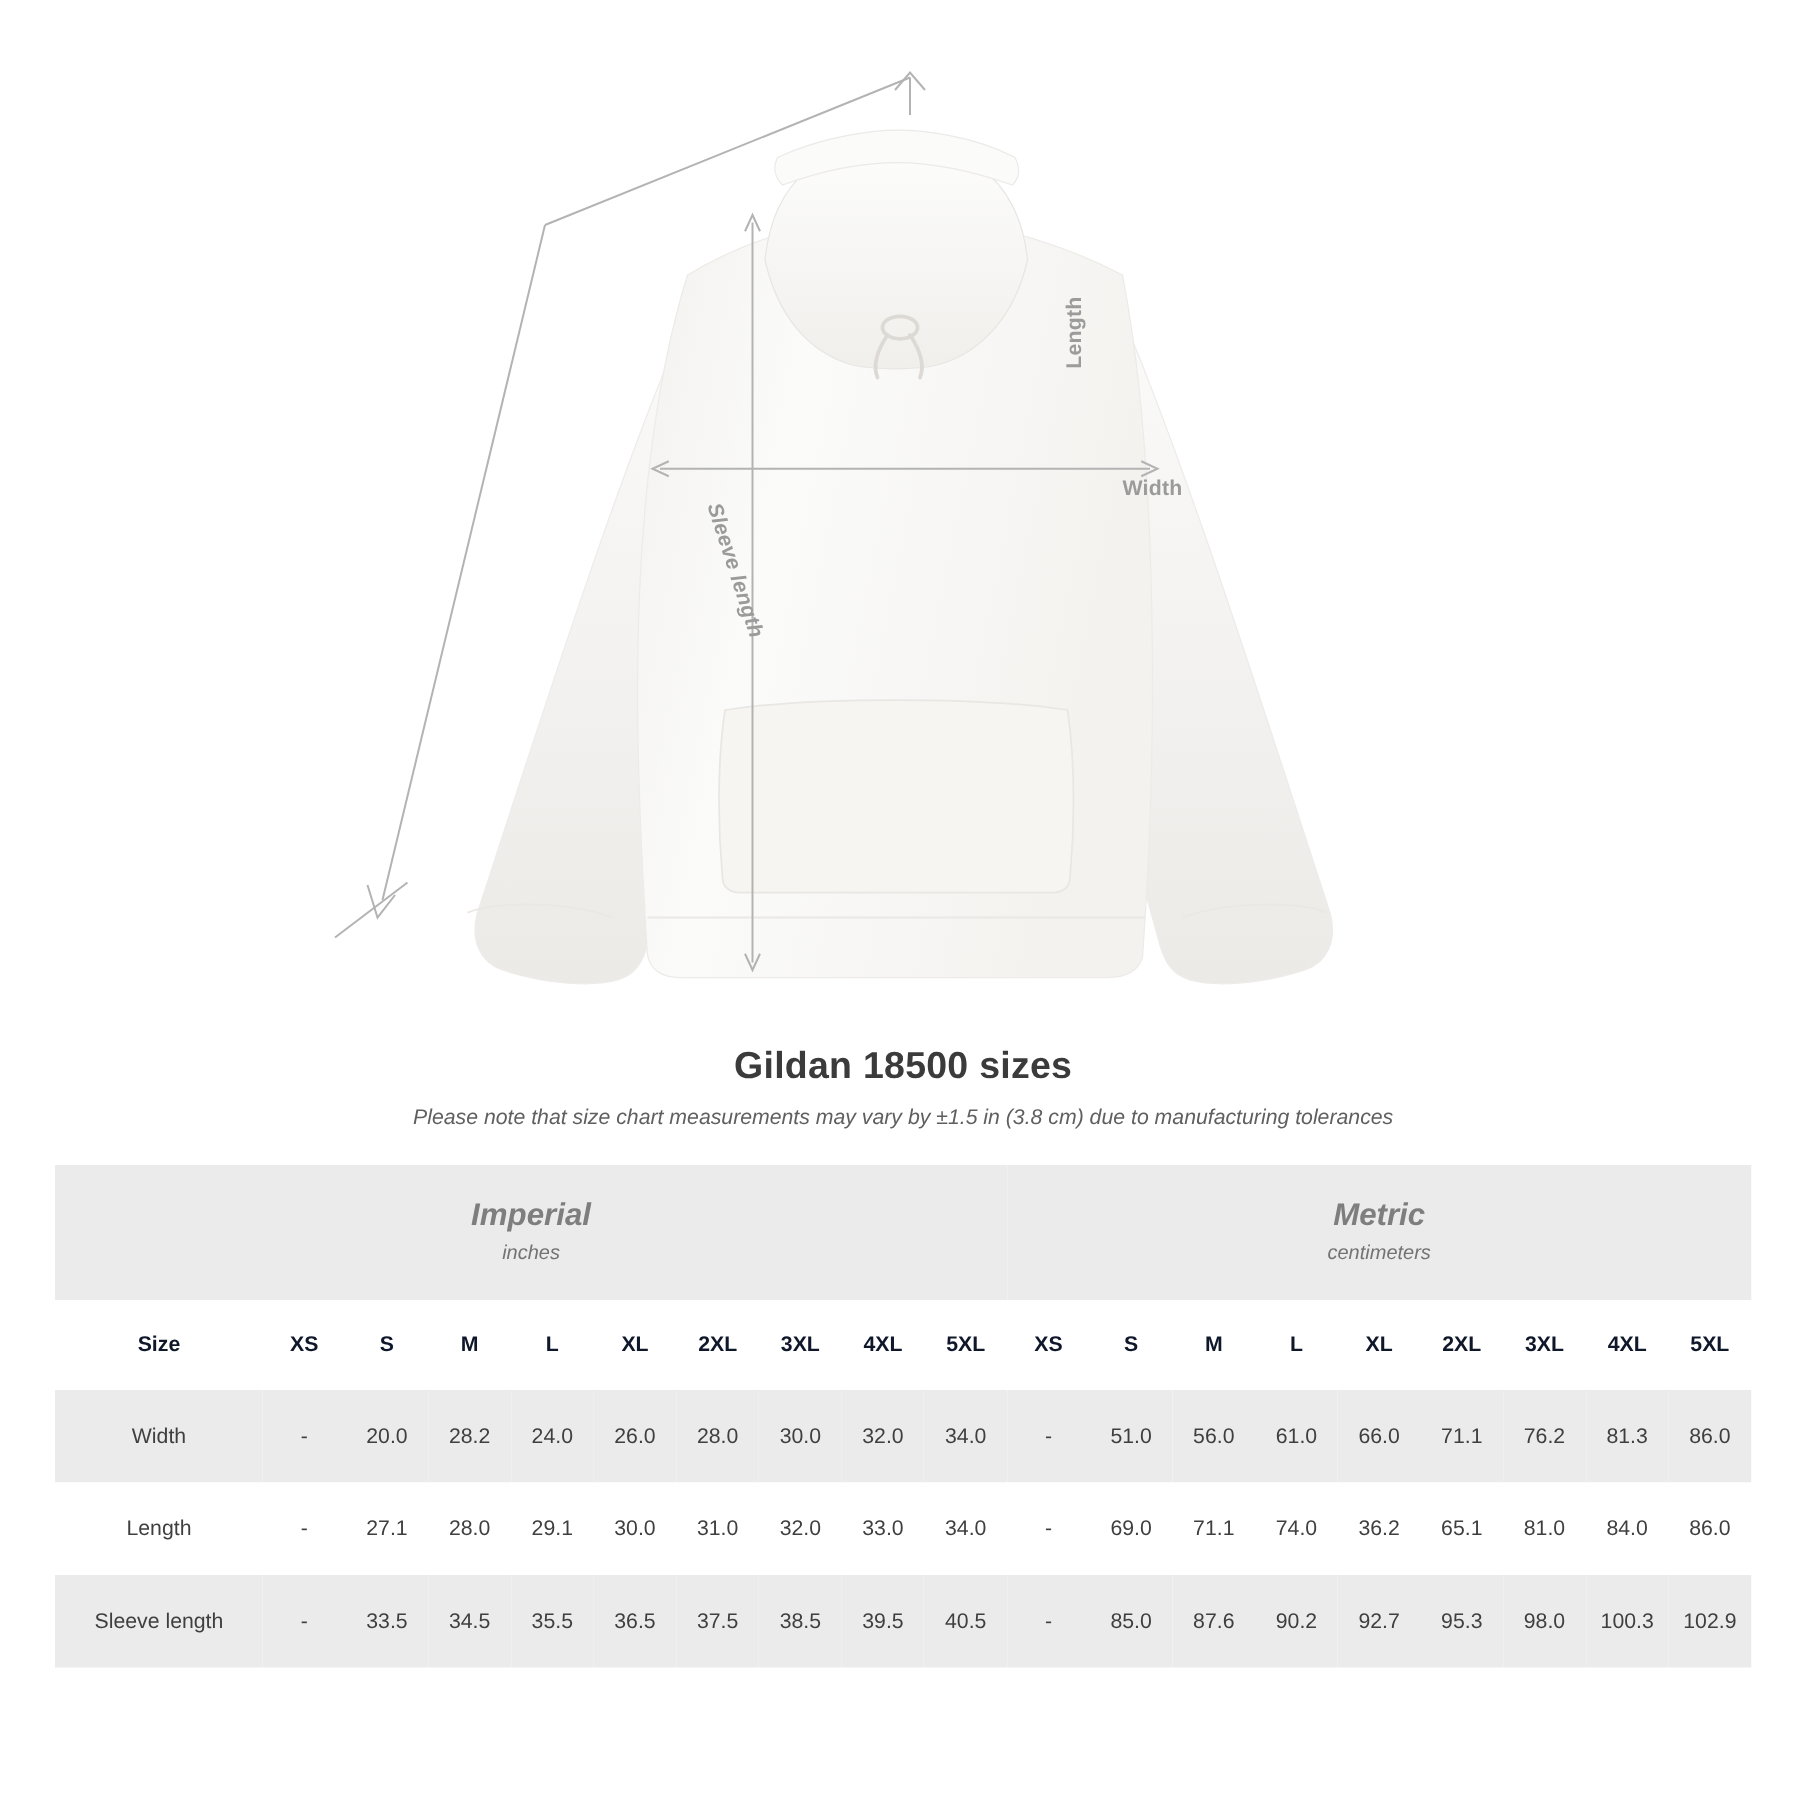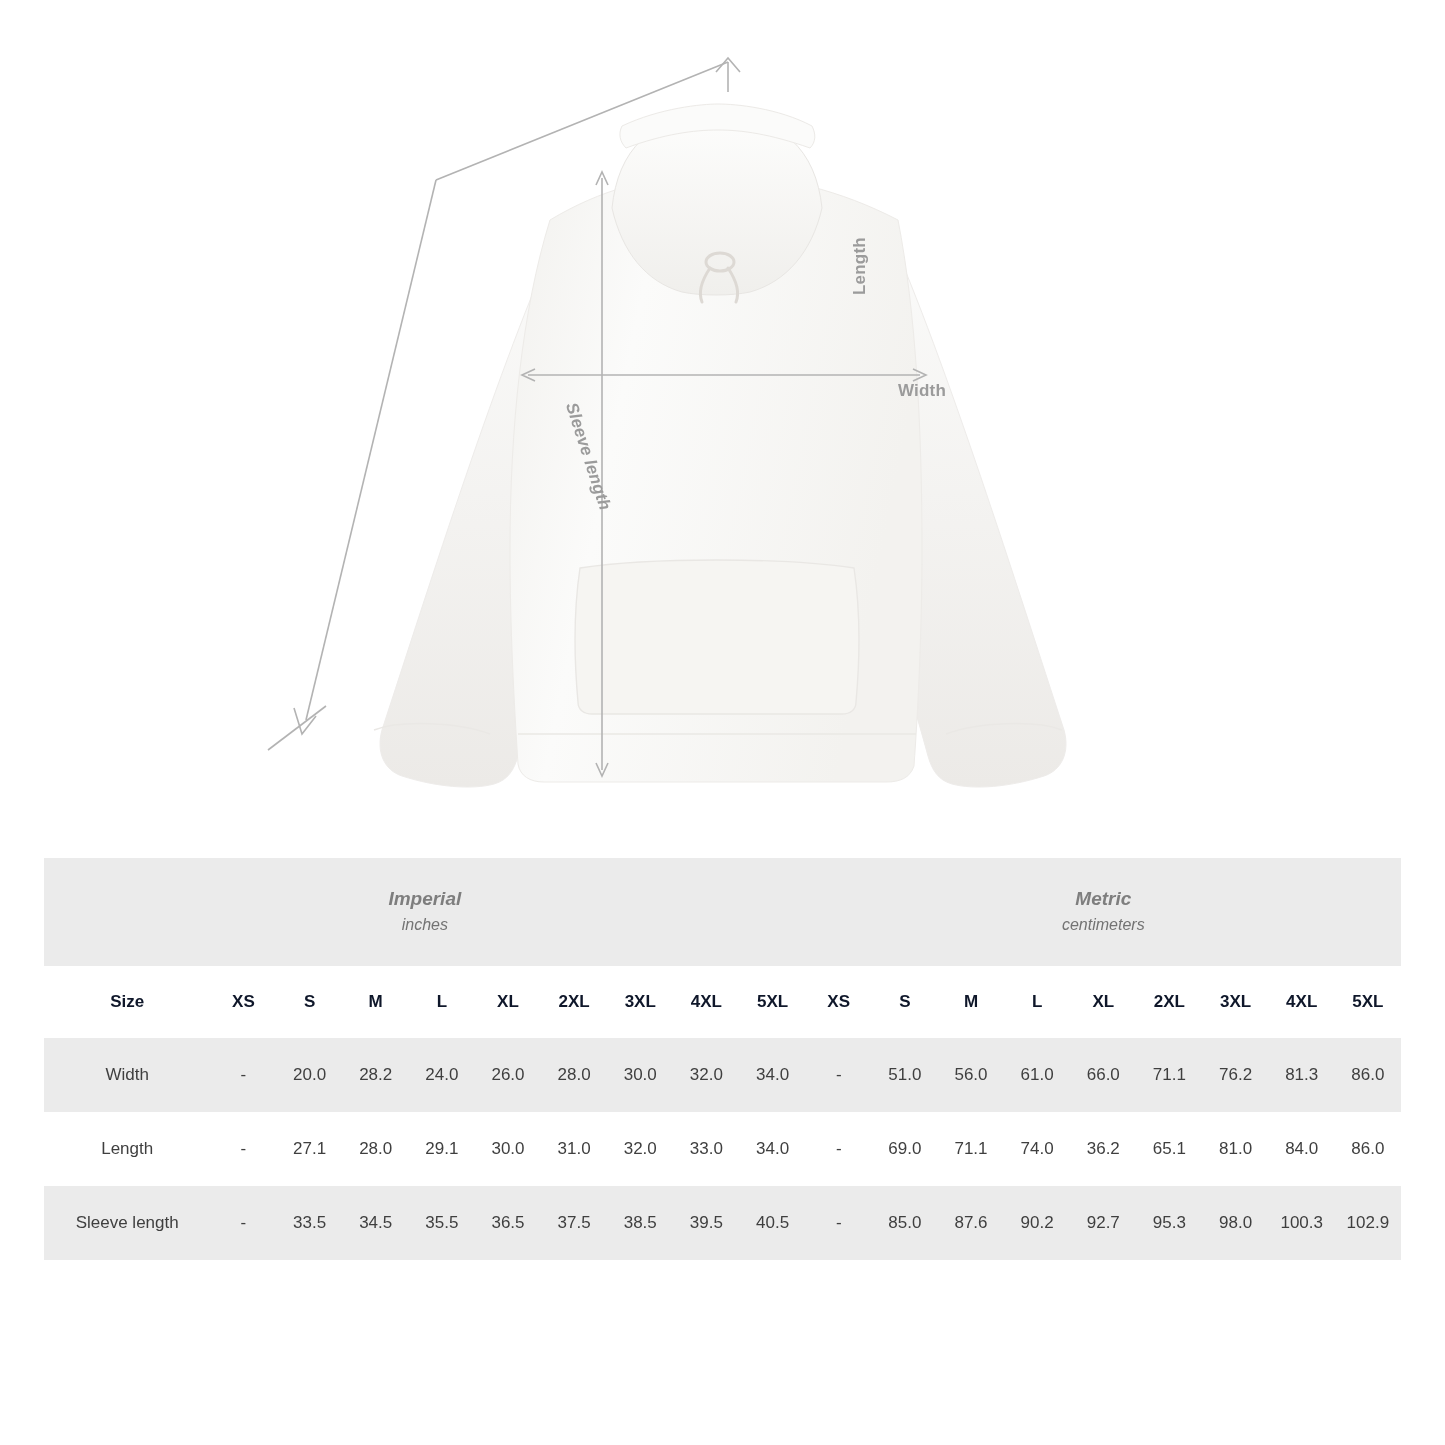--- a/index.html
+++ b/index.html
@@ -104,21 +104,21 @@
     color: #3f3f3f;
     font-weight: normal;
   }
 
   .unit-head td {
     background: #ebebeb;
     height: 106px;
     vertical-align: middle;
   }
   .unit-name {
-    font-size: 19px;
+    font-size: 25px;
     font-style: italic;
     font-weight: bold;
     color: #7e7e7e;
     line-height: 1.35;
     text-align: center;
   }
   .unit-sub {
     font-size: 16px;
     font-style: italic;
     color: #737373;
@@ -216,20 +216,24 @@
           <path d="M18 720 L76 676"></path>
         </g>
       </svg>
 
       <div class="dim-label label-length">Length</div>
       <div class="dim-label label-width">Width</div>
       <div class="dim-label label-sleeve">Sleeve length</div>
     </div>
   </div>
 
+  <div class="title-block">
+    <h1 class="chart-title">Gildan 18500 sizes</h1>
+    <p class="chart-note">Please note that size chart measurements may vary by ±1.5 in (3.8 cm) due to manufacturing tolerances</p>
+  </div>
 
   <div class="table-wrap">
     <table class="size-table">
       <colgroup>
         <col class="col-rowhead">
         <col class="col-val">
           <col class="col-val">
           <col class="col-val">
           <col class="col-val">
           <col class="col-val">

